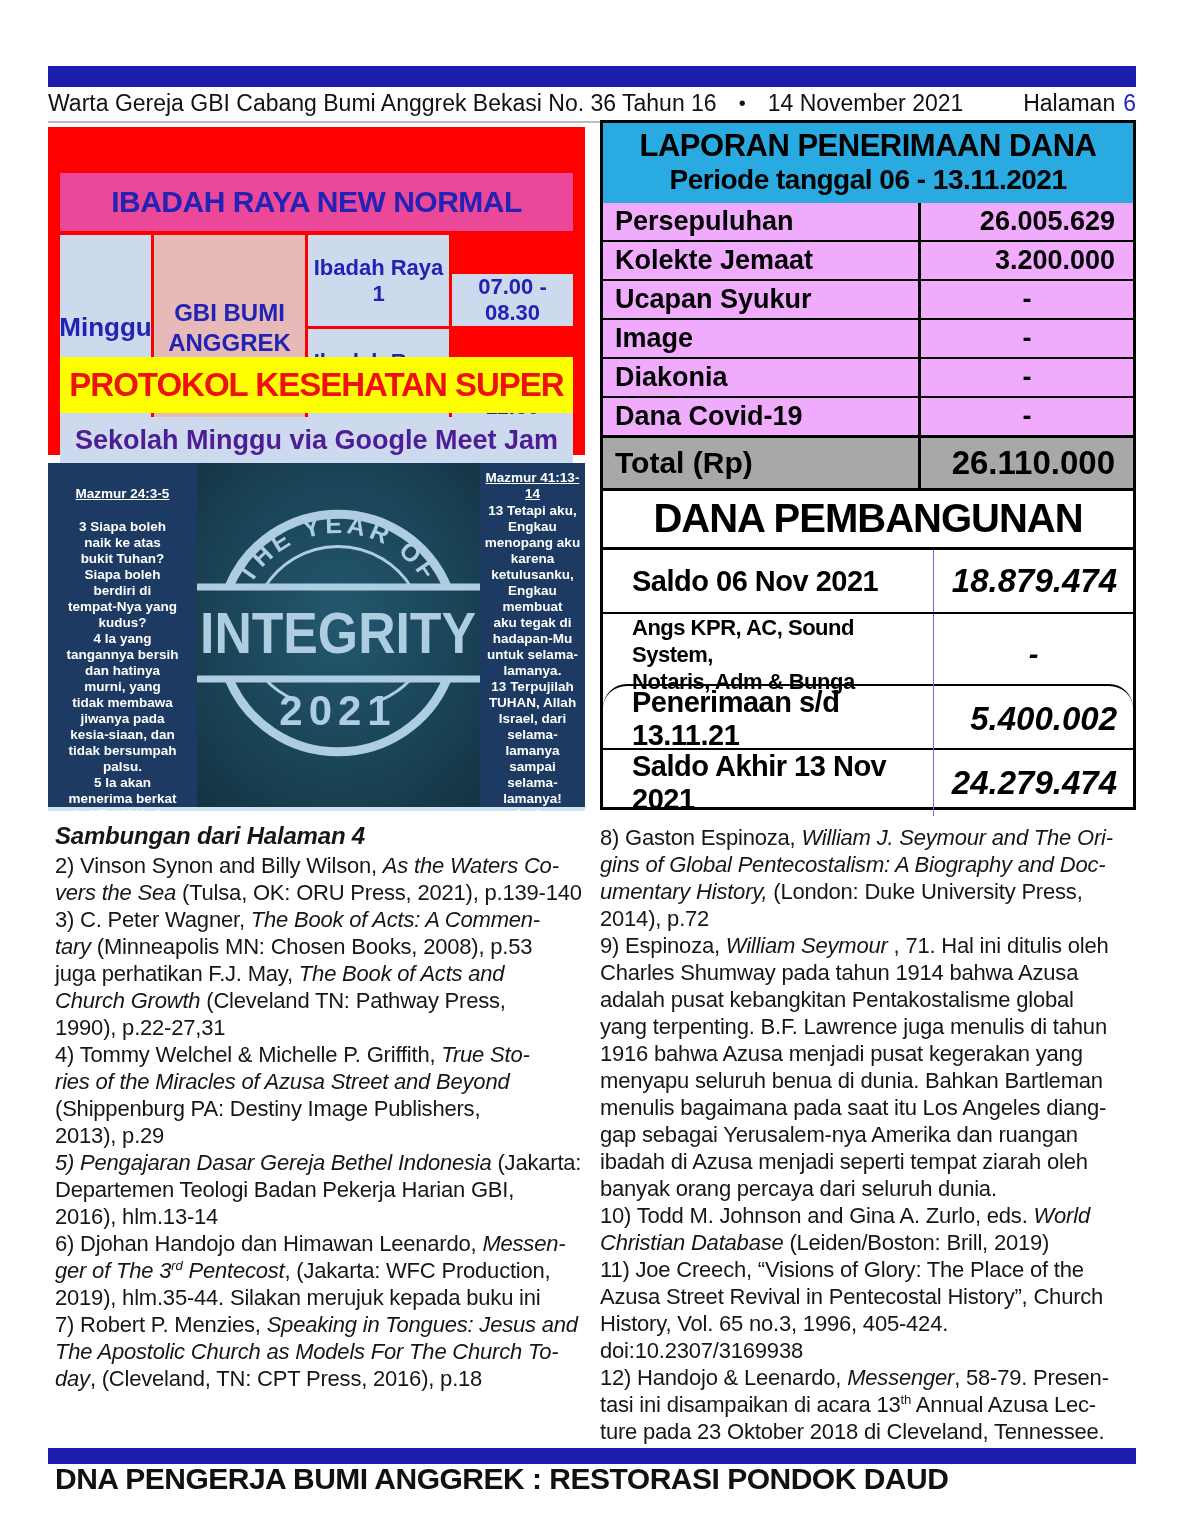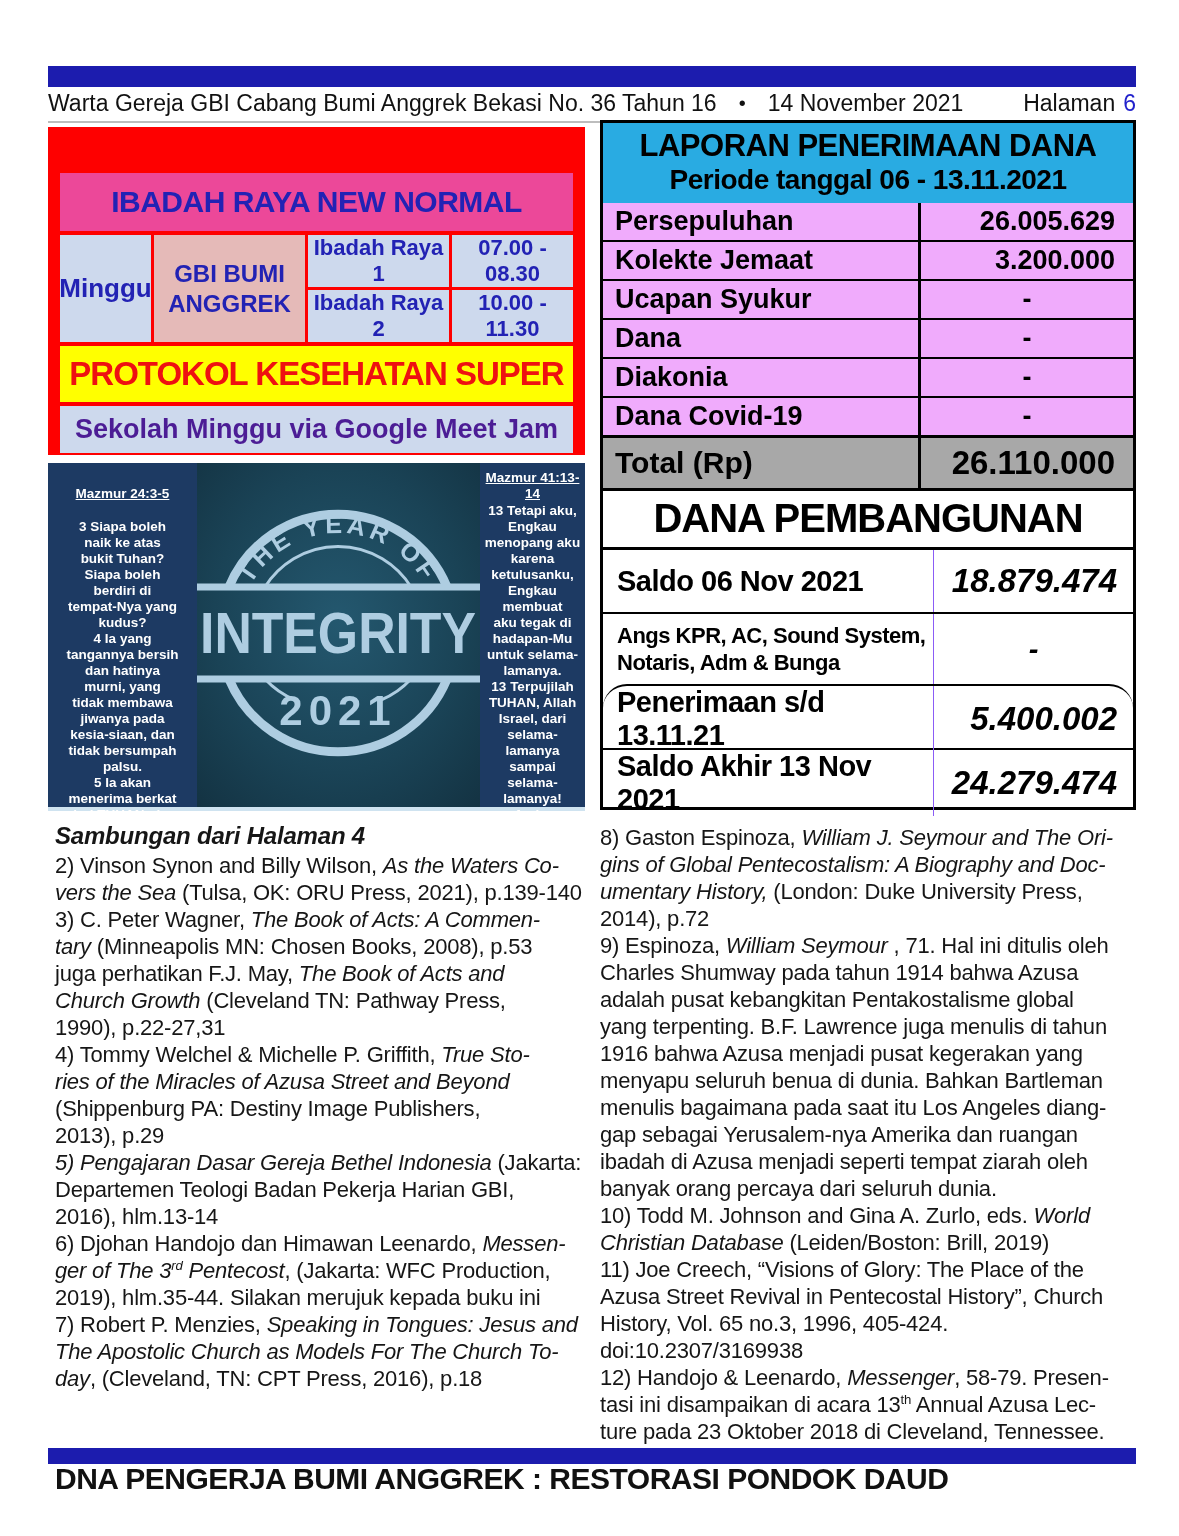--- a/index.html
+++ b/index.html
@@ -17,21 +17,21 @@
   
   .sched{position:absolute;left:48px;top:127px;width:537px;height:328px;background:#fe0000;
          padding:12px;box-sizing:border-box;display:flex;flex-direction:column;gap:4px;}
   .sched-title{background:#ec4899;color:#2222b4;font-weight:bold;font-size:30px;text-align:center;
          height:58px;line-height:58px;letter-spacing:-0.5px;margin-top:34px;}
   .sched-grid{height:118px;display:grid;grid-template-columns:91px 151px 141px 1fr;
          grid-template-rows:1fr 1fr;gap:3px;}
   .sc{background:#cdd9ed;color:#2222b4;font-weight:bold;display:flex;align-items:center;justify-content:center;text-align:center;}
   .sc.day{grid-row:1/3;font-size:26px;}
   .sc.sess{font-size:22px;}
-  .sc.time{font-size:22px;}
+  .sc.time{font-size:22px;margin-top:39px;}
   .sc.venue{grid-row:1/3;background:#e5bab8;font-size:24px;line-height:30px;flex-direction:column;}
   .sched-prot{background:#ffff00;color:#ee1111;font-weight:bold;font-size:33px;text-align:center;
          height:56px;line-height:56px;letter-spacing:-1px;}
   .sched-school{background:#cdd9ed;color:#4c1d95;font-weight:bold;font-size:27px;text-align:center;
          height:47px;line-height:47px;flex:1;}
 
   
   .inc{position:absolute;left:600px;top:120px;width:536px;border:3px solid #000;box-sizing:border-box;background:#f0abfc;}
   .inc-head{background:#29abe2;text-align:center;padding:5px 0 7px 0;}
   .inc-head .t1{font-weight:bold;font-size:31px;letter-spacing:-0.5px;}
@@ -43,21 +43,21 @@
   .inc-row.total{background:#a8a8a8;height:50px;border-top:3px solid #000;}
   .inc-row.total .lbl{font-size:30px;}
   .inc-row.total .val{font-size:33px;background:#a8a8a8;}
 
   
   .fund{position:absolute;left:600px;top:488px;width:536px;box-sizing:border-box;}
   .fund-title{border:3px solid #000;height:56px;line-height:54px;text-align:center;font-weight:bold;font-size:40px;letter-spacing:-1px;background:#fff;}
   .fund-body{border:3px solid #000;border-top:none;}
   .fund-row{display:grid;grid-template-columns:330px 1fr;border-top:2px solid #000;}
   .fund-row:first-child{border-top:none;}
-  .fund-row .lbl{font-weight:bold;font-size:29px;padding:0 6px 0 14px;display:flex;align-items:center;letter-spacing:-0.5px;}
+  .fund-row .lbl{font-weight:bold;font-size:29px;padding:0 6px 0 29px;display:flex;align-items:center;letter-spacing:-0.5px;}
   .fund-row .lbl.small{font-size:22px;line-height:27px;}
   .fund-row .val{border-left:1px solid #8b5cf6;font-weight:bold;font-size:33px;display:flex;align-items:center;justify-content:flex-end;padding-right:16px;font-style:italic;}
   .fund-row .val.center{justify-content:center;padding-right:0;font-size:29px;}
 
   
   .banner{position:absolute;left:48px;top:463px;width:537px;height:348px;display:flex;
           border-bottom:4px solid #cfe3f0;box-sizing:border-box;}
   .verse{width:149px;background:#1d3a63;color:#fff;font-weight:bold;font-size:13.5px;line-height:16px;
          text-align:center;padding:7px 4px;box-sizing:border-box;white-space:pre-line;}
   .verse.right{width:105px;padding:7px 3px;display:flex;flex-direction:column;align-items:center;}
@@ -120,21 +120,21 @@
     </div>
     <div class="inc-row">
       <div class="lbl">Kolekte Jemaat</div>
       <div class="val">3.200.000</div>
     </div>
     <div class="inc-row">
       <div class="lbl">Ucapan Syukur</div>
       <div class="val center">-</div>
     </div>
     <div class="inc-row">
-      <div class="lbl">Dana</div>
+      <div class="lbl">Image</div>
       <div class="val center">-</div>
     </div>
     <div class="inc-row">
       <div class="lbl">Diakonia</div>
       <div class="val center">-</div>
     </div>
     <div class="inc-row">
       <div class="lbl">Dana Covid-19</div>
       <div class="val center">-</div>
     </div>

